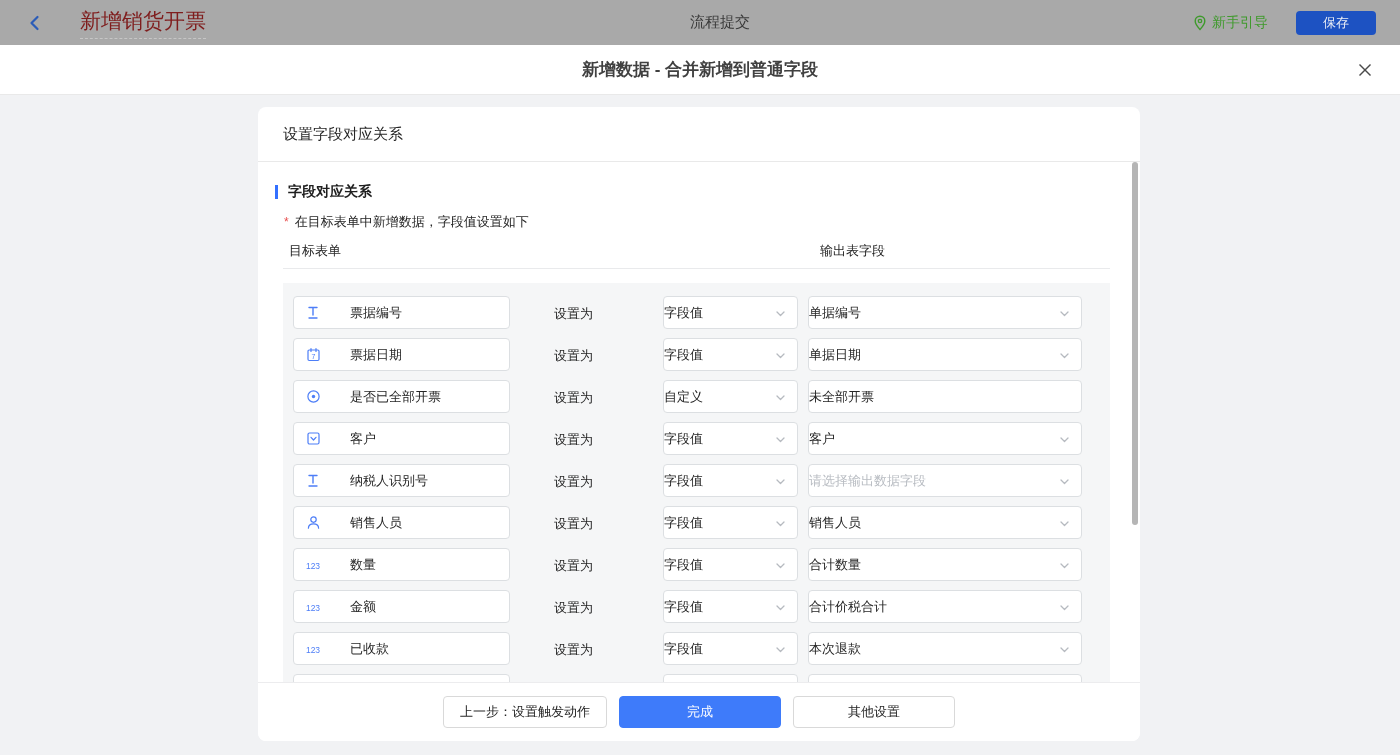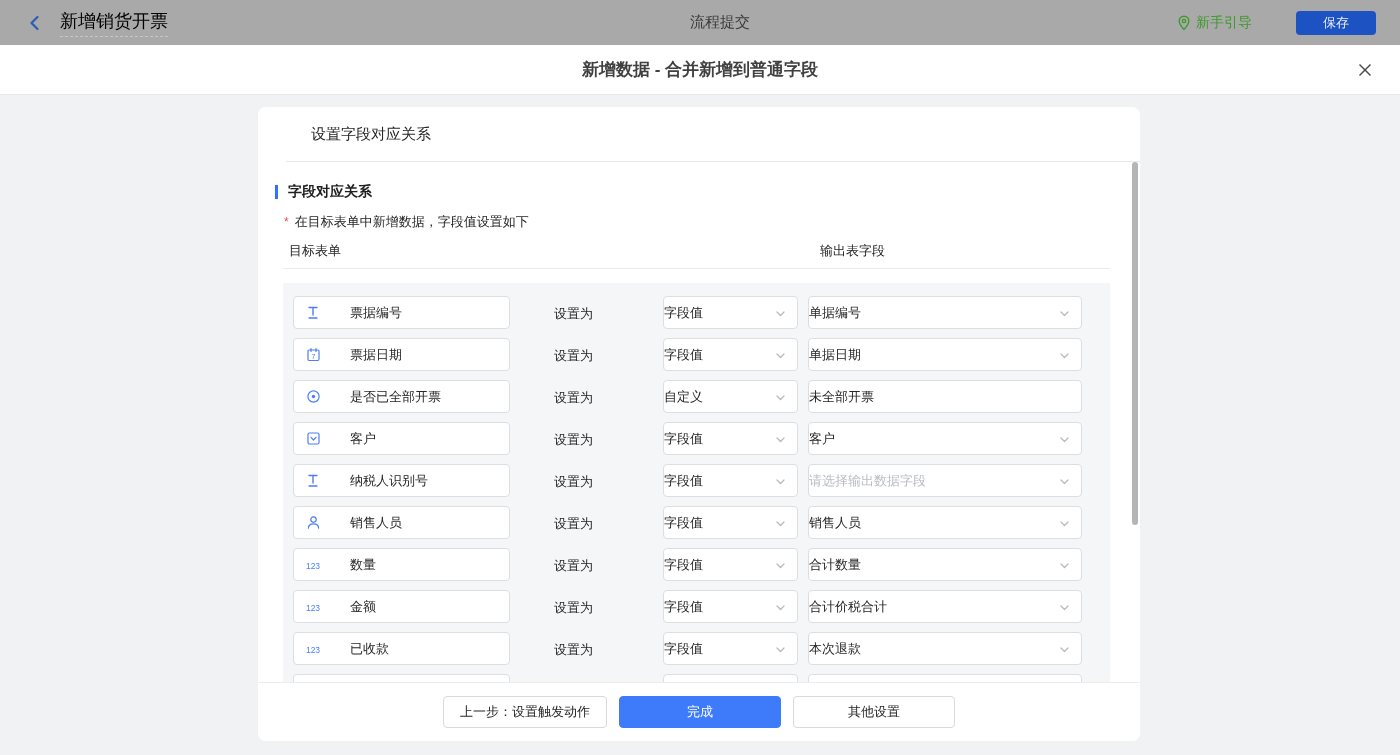--- a/index.html
+++ b/index.html
@@ -2,35 +2,35 @@
 <html><head>
 <meta charset="utf-8">
 <style>
   * { margin:0; padding:0; box-sizing:border-box; }
   html,body { width:1400px; height:755px; font-family:"Liberation Sans","DejaVu Sans",sans-serif; background:#f1f2f4; overflow:hidden; }
 
   
   .topbar { position:absolute; left:0; top:0; width:1400px; height:45px; background:#a9a9a9; display:flex; align-items:center; }
   .topbar-left { position:absolute; left:26px; top:0; height:45px; display:flex; align-items:center; gap:16px; }
   .back-icon { width:18px; height:18px; display:inline-flex; cursor:pointer; }
-  .back-title { font-size:18px; color:#000000; padding-bottom:3px; border-bottom:1px dashed #c6c6c6; cursor:pointer; }
+  .back-title { font-size:21px; color:#7f1d1d; padding-bottom:3px; border-bottom:1px dashed #c6c6c6; cursor:pointer;margin-left:20px; }
   .topbar-center { position:absolute; left:0; right:0; top:0; height:45px; display:flex; align-items:center; justify-content:center; font-size:15px; color:#3a3a3a;margin-left:40px; }
-  .topbar-right { position:absolute; right:24px; top:0; height:45px; display:flex; align-items:center; gap:44px; }
+  .topbar-right { position:absolute; right:24px; top:0; height:45px; display:flex; align-items:center; gap:28px; }
   .guide-link { display:flex; align-items:center; gap:5px; color:#3f9a2c; font-size:14px; cursor:pointer; }
   .save-btn { width:80px; height:24px; background:#1d52c2; color:#e9edf5; border:none; border-radius:4px; font-size:13px; cursor:pointer; font-family:inherit; }
 
   
   .modal { position:absolute; left:0; top:45px; width:1400px; height:710px; background:#f1f2f4; }
   .modal-header { position:absolute; left:0; top:0; width:100%; height:50px; background:#ffffff; border-bottom:1px solid #e9e9e9; display:flex; align-items:center; justify-content:center; }
   .modal-title { font-size:17px; font-weight:700; color:#404040; }
   .modal-close { position:absolute; right:24px; top:14px; width:22px; height:22px; display:flex; align-items:center; justify-content:center; cursor:pointer; }
 
   
   .card { position:absolute; left:258px; top:62px; width:882px; height:634px; background:#ffffff; border-radius:8px; overflow:hidden; }
-  .card-header { position:absolute; left:0; top:0; width:100%; height:55px; border-bottom:1px solid #e9e9e9; display:flex; align-items:center; padding-left:25px; font-size:15px; color:#262626;margin-left:28px; }
+  .card-header { position:absolute; left:0; top:0; width:100%; height:55px; border-bottom:1px solid #e9e9e9; display:flex; align-items:center; padding-left:25px; font-size:15px; color:#262626; }
   .card-body { position:absolute; left:0; top:55px; right:0; bottom:59px; overflow:hidden; }
 
   .section-title { position:absolute; top:21px; left:17px; display:flex; align-items:center; }
   .section-bar { width:3px; height:14px; background:#3370ff; margin-right:10px; }
   .section-text { font-size:14px; font-weight:700; color:#1f1f1f; }
   .desc { position:absolute; top:51px; left:26px; font-size:13px; color:#262626; }
   .req { color:#e84e4e; font-size:12px; margin-right:6px; }
   .cols { position:absolute; top:80px; left:0; right:0; height:18px; font-size:13px; color:#262626; }
   .col-target { position:absolute; left:31px; }
   .col-output { position:absolute; left:562px; }

